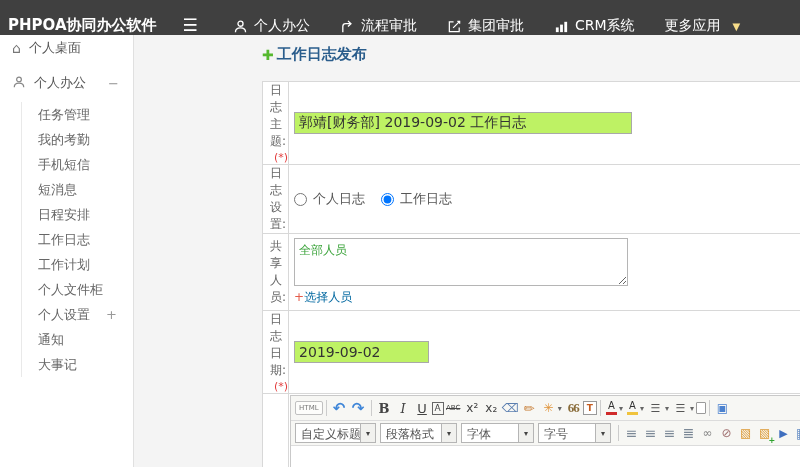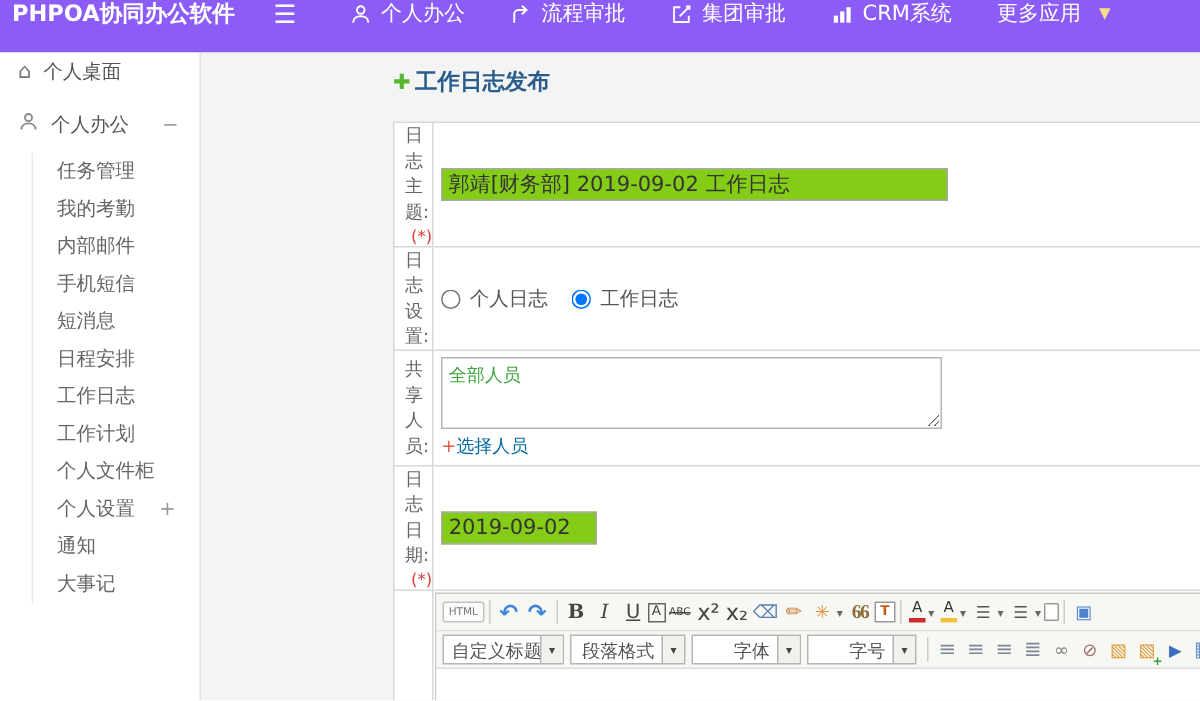--- a/index.html
+++ b/index.html
@@ -1,20 +1,20 @@
 <!DOCTYPE html>
 <html><head>
 <meta charset="utf-8">
 <style>
   * { box-sizing: border-box; margin: 0; padding: 0; }
   html,body { width:800px; height:467px; overflow:hidden; }
   body { font-family:"DejaVu Sans","Liberation Sans",sans-serif; background:#fff; font-size:13px; }
 
   
-  .topbar { height:35px; background:#8b5cf6; display:flex; align-items:flex-start; color:#fff; }
+  .topbar { height:35px; background:#404040; display:flex; align-items:flex-end; color:#fff; }
   .logo { font-size:15px; font-weight:bold; padding-left:8px; width:175px; white-space:nowrap; }
   .hamburger { font-size:17px; cursor:pointer; width:30px; text-align:center; }
   .topnav { display:flex; align-items:center; margin-left:28px; }
   .nav-item { display:flex; align-items:center; gap:6px; font-size:14px; margin-right:30px; cursor:pointer; white-space:nowrap; }
   .nav-item svg { display:block; }
   .more-caret { color:#f7dd8a; font-size:10px; margin-left:-18px; }
 
   
   .layout { display:flex; height:432px; }
   .sidebar { width:134px; background:#fff; border-right:1px solid #e0e0e0; color:#555; flex:none; }
@@ -36,23 +36,23 @@
   .title-text { color:#2a5d8c; font-size:15px; font-weight:bold; }
 
   table.form { border-collapse:collapse; table-layout:fixed; background:#fff; }
   table.form td { border:1px solid #d8d8d8; vertical-align:middle; }
   td.lab { width:90px; padding-left:7px; font-size:12px; color:#666; }
   td.fld { width:345px; padding:4px 5px; }
   .req { color:#e23b3b; margin-left:4px; font-size:11px; }
   .r1 { height:32px; } .r2 { height:30px; } .r3 { height:76px; } .r4 { height:30px; }
 
   input.text { border:1px solid #a9a9a9; height:22px; font-size:14px; color:#333; padding:1px 4px;
-               font-family:"DejaVu Sans","Liberation Sans",sans-serif; background:#84cc16; }
+               font-family:"DejaVu Sans","Liberation Sans",sans-serif; background:#bef264; }
   .subject-input { width:338px; }
-  .date-input { width:104px; height:21px; }
+  .date-input { width:135px; height:21px; }
   .radio-group { display:flex; align-items:center; gap:6px; font-size:13px; color:#555; }
   .radio-group label { margin-right:10px; }
   textarea.share { width:334px; height:48px; border:1px solid #b5b5b5; font-size:12px; color:#3aa33a;
                    padding:3px 4px; font-family:"DejaVu Sans","Liberation Sans",sans-serif; resize:both; display:block; }
   .choose-line { margin-top:3px; font-size:12px; }
   .choose-plus { color:#e45b4a; }
   .choose-link { color:#0369a1; text-decoration:none; cursor:pointer; }
 
   
   td.fld.edcell { padding:1px; vertical-align:top; }
@@ -65,36 +65,36 @@
   .caret { font-size:8px; color:#666; margin:0 2px 0 0; cursor:pointer; flex:none; }
   .tb-btn { display:inline-flex; align-items:center; cursor:pointer; flex:none; }
 
   .i-html { font-size:7px; border:1px solid #c0c0c0; background:#fdfdfb; color:#777; padding:2px 3px; border-radius:2px; min-width:0; height:auto; }
   .i-undo,.i-redo { color:#3f86d8; font-size:15px; font-weight:bold; }
   .i-bold { font-family:"DejaVu Serif","Liberation Serif",serif; font-weight:bold; font-size:13px; }
   .i-italic { font-family:"DejaVu Serif","Liberation Serif",serif; font-style:italic; font-size:13px; }
   .i-underline { text-decoration:underline; font-size:13px; }
   .i-fontborder { border:1px solid #666; font-size:9px; line-height:1; padding:1px 2px; min-width:0; height:auto; }
   .i-strike { font-size:7px; text-decoration:line-through; }
-  .i-sup,.i-sub { font-size:15px; }
+  .i-sup,.i-sub { font-size:12px; }
   .i-eraser { color:#5b7fb0; font-size:12px; }
   .i-painter { color:#c9803a; font-size:13px; }
   .i-autoset { color:#e0943c; font-size:12px; }
   .i-quote { font-family:Liberation Serif, serif; font-weight:bold; color:#8a6d3b; font-size:13px; letter-spacing:-1px; }
   .i-pastetext { border:1px solid #999; background:#fff; color:#c45c1f; font-size:9px; font-weight:bold; padding:1px 3px; min-width:0; height:auto; }
   .colorbtn { display:inline-flex; flex-direction:column; align-items:center; justify-content:center; width:15px; }
   .colorbtn .g { font-size:10px; line-height:10px; color:#333; }
   .cbar { width:11px; height:3px; margin-top:1px; }
   .fc-bar { background:#d02b2b; } .bc-bar { background:#f0c33c; }
   .i-list { font-size:11px; color:#555; }
   .i-doc { width:10px; height:12px; background:#fff; border:1px solid #9a9a9a; border-radius:1px; min-width:0; }
   .i-emotion { color:#4c82cf; font-size:12px; }
 
   .sel { display:inline-flex; height:20px; border:1px solid #b5b5b5; background:#fff; margin-right:4px; cursor:pointer; flex:none; }
-  .sel-label { font-size:12px; color:#555; padding:2px 5px; white-space:nowrap;text-align:right; }
+  .sel-label { font-size:12px; color:#555; padding:2px 5px; white-space:nowrap; }
   .sel-caret { width:15px; border-left:1px solid #b5b5b5; background:#f1f1ee; display:flex; align-items:center; justify-content:center; font-size:8px; color:#444; }
   .w1 .sel-label{ width:64px; } .w2 .sel-label{ width:60px; } .w3 .sel-label{ width:56px; } .w4 .sel-label{ width:56px; }
 
   .i-align { color:#7b8896; font-size:14px; }
   .i-link { color:#888; font-size:12px; }
   .i-unlink { color:#a07070; font-size:12px; }
   .i-img { color:#dd9933; font-size:12px; }
   .multi-wrap { position:relative; }
   .plus-badge { position:absolute; right:-1px; bottom:-2px; color:#2fa32f; font-size:8px; font-weight:bold; }
   .i-media { color:#3f6fbf; font-size:11px; }
@@ -170,23 +170,20 @@
       </span>
       <span class="grow">个人办公</span>
       <span class="toggle">−</span>
     </div>
     <div class="submenu">
       <div class="sub-item">
           <span class="grow">任务管理</span>
         </div>
       <div class="sub-item">
           <span class="grow">我的考勤</span>
-        </div>
-      <div class="sub-item">
-          <span class="grow">内部邮件</span>
         </div>
       <div class="sub-item">
           <span class="grow">手机短信</span>
         </div>
       <div class="sub-item">
           <span class="grow">短消息</span>
         </div>
       <div class="sub-item">
           <span class="grow">日程安排</span>
         </div>

